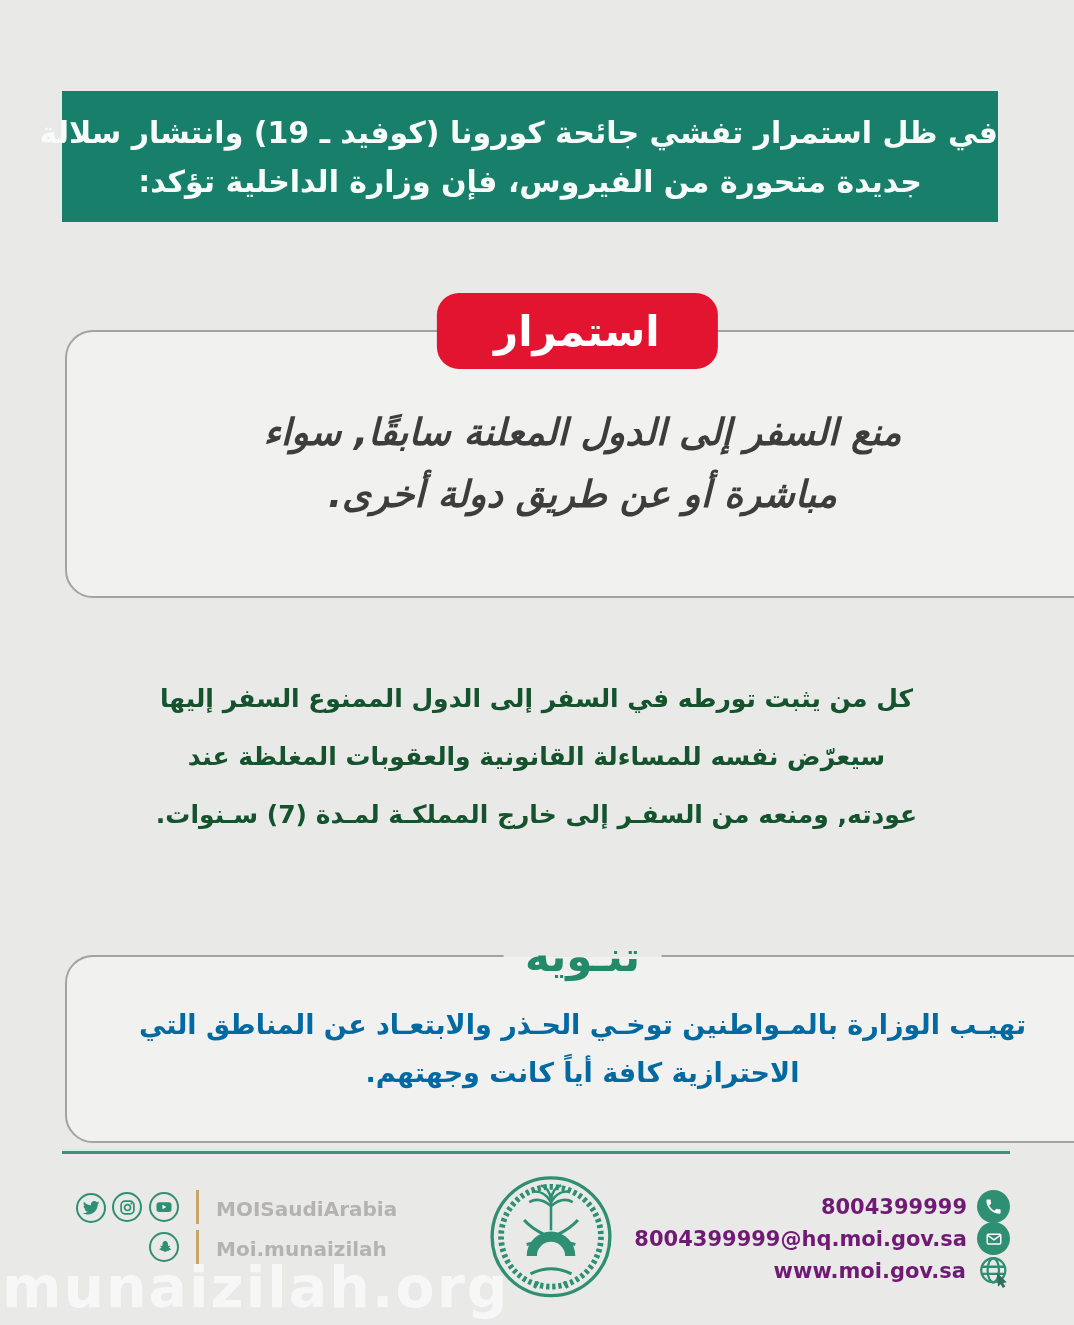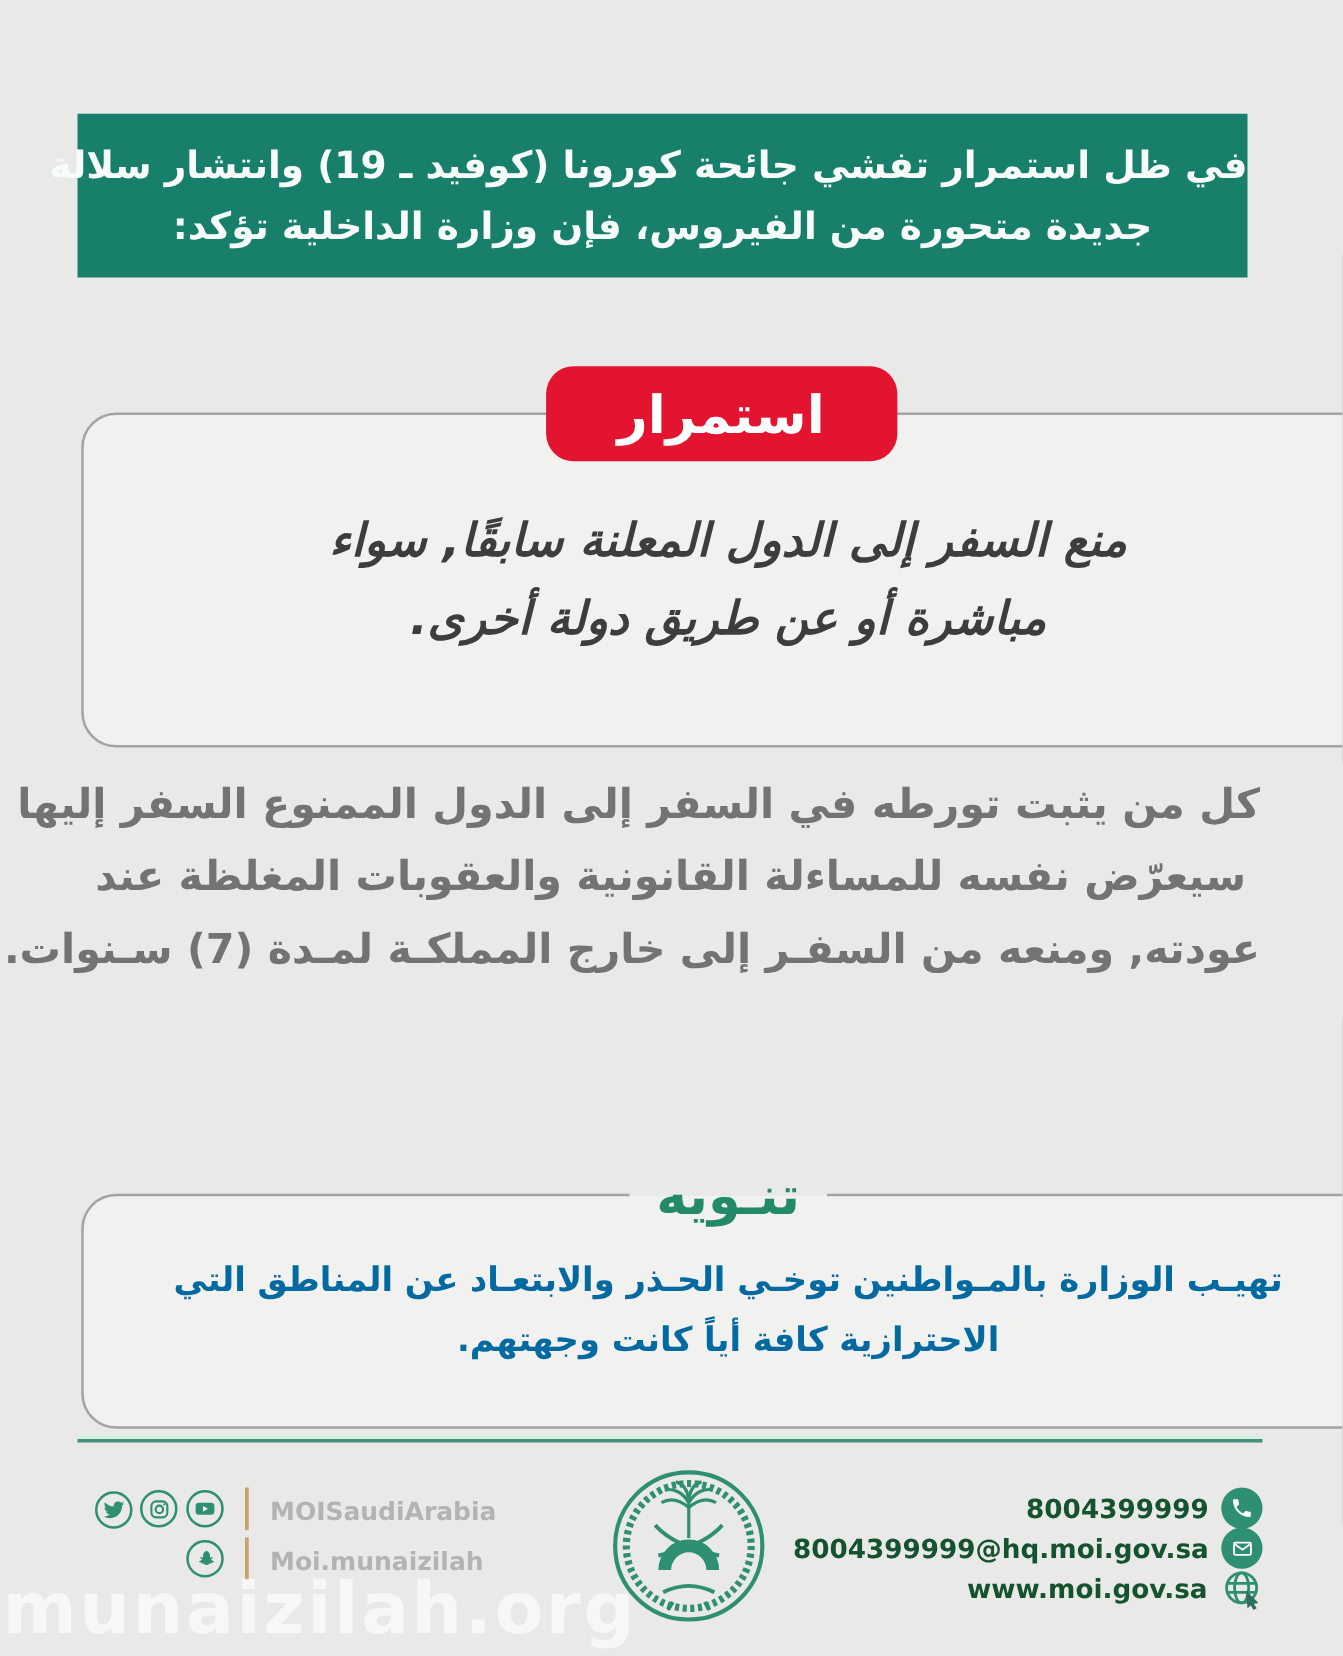--- a/index.html
+++ b/index.html
@@ -44,43 +44,43 @@
     color:#228a68;font-weight:bold;font-size:42px;line-height:56px;
     direction:rtl;white-space:nowrap;
   }
   .card2-text{
     position:absolute;left:0;right:0;top:44px;
     text-align:center;direction:rtl;color:#0369a1;
     font-weight:bold;font-size:27px;line-height:48px;
   }
   
   .warning{
-    position:absolute;left:65px;top:614px;width:943px;
-    text-align:center;direction:rtl;color:#737373;
-    font-weight:bold;font-size:33px;line-height:58px;
+    position:absolute;left:65px;top:670px;width:943px;
+    text-align:center;direction:rtl;color:#14532d;
+    font-weight:bold;font-size:25px;line-height:58px;
   }
   .warning .wline,.card1-text .tline,.card2-text .tline{white-space:nowrap;}
   
   .footer-line{
     position:absolute;left:62px;top:1148px;width:948px;height:6px;
     background:linear-gradient(to bottom,#d7eee2 0 55%,#43907a 55% 100%);
   }
   .social-circle{
     position:absolute;width:30px;height:30px;border-radius:50%;
     border:2px solid #2e8f72;box-sizing:border-box;
     display:flex;align-items:center;justify-content:center;
   }
   .social-circle svg{display:block;}
   .gold-divider{position:absolute;width:3px;height:34px;background:#c8a468;}
   .handle{
     position:absolute;color:#b4b3b1;font-weight:bold;font-size:20px;white-space:nowrap;
   }
   .contact-row{position:absolute;display:flex;align-items:center;}
   .contact-text{
-    color:#14532d;font-weight:bold;font-size:21px;white-space:nowrap;margin-right:10px;
+    color:#701a75;font-weight:bold;font-size:21px;white-space:nowrap;margin-right:10px;
   }
   .contact-badge{
     width:33px;height:33px;border-radius:50%;background:#2e8f72;
     display:flex;align-items:center;justify-content:center;flex:0 0 auto;
   }
   .globe-badge{width:36px;height:36px;display:flex;align-items:center;justify-content:center;flex:0 0 auto;}
   .moi-logo{position:absolute;left:487px;top:1174px;width:128px;height:128px;}
   .watermark{
     position:absolute;left:2px;top:1254px;
     color:rgba(255,255,255,0.65);font-weight:bold;font-size:57px;letter-spacing:2px;

